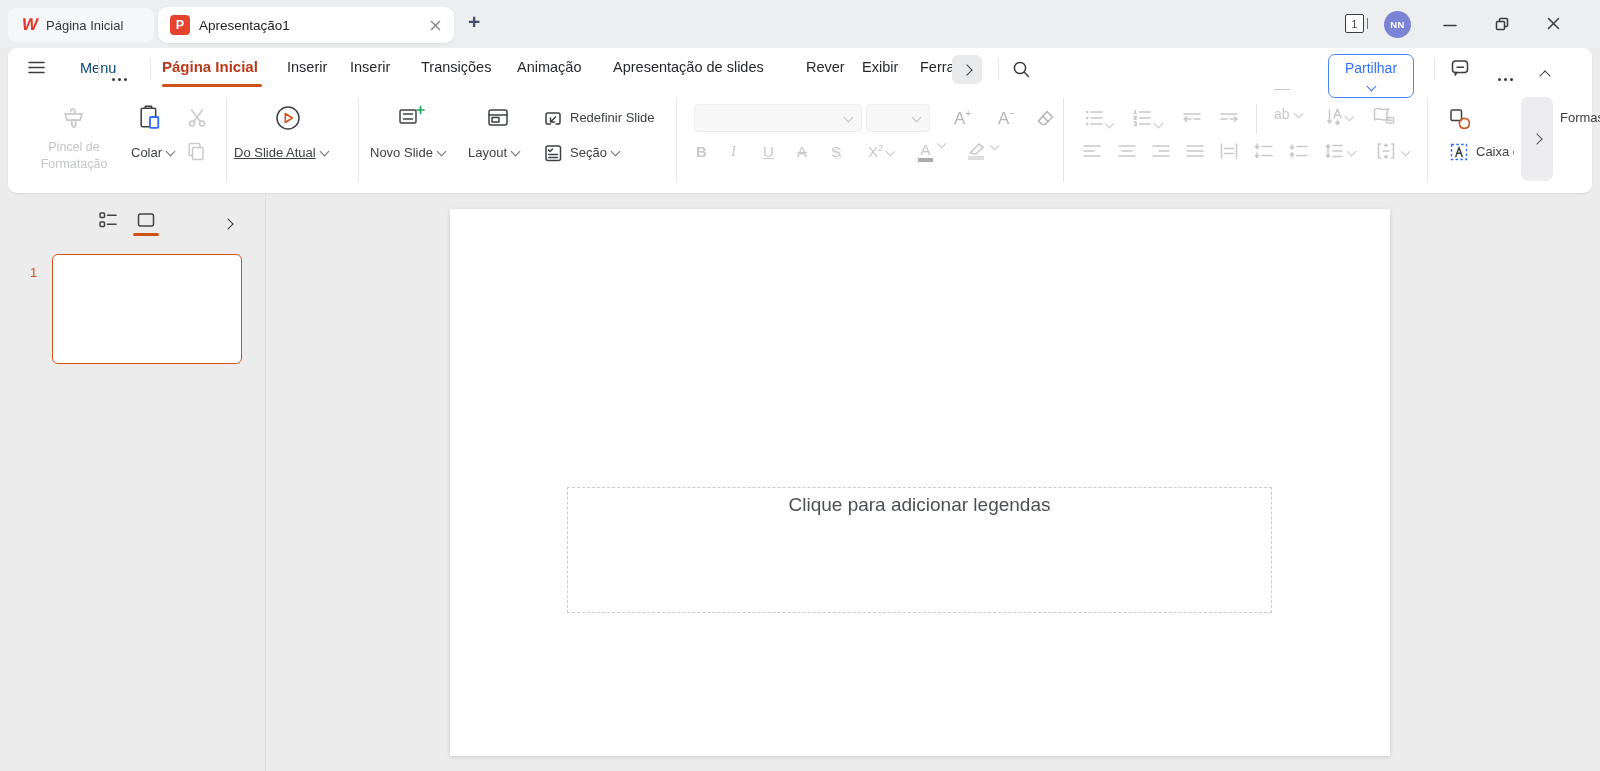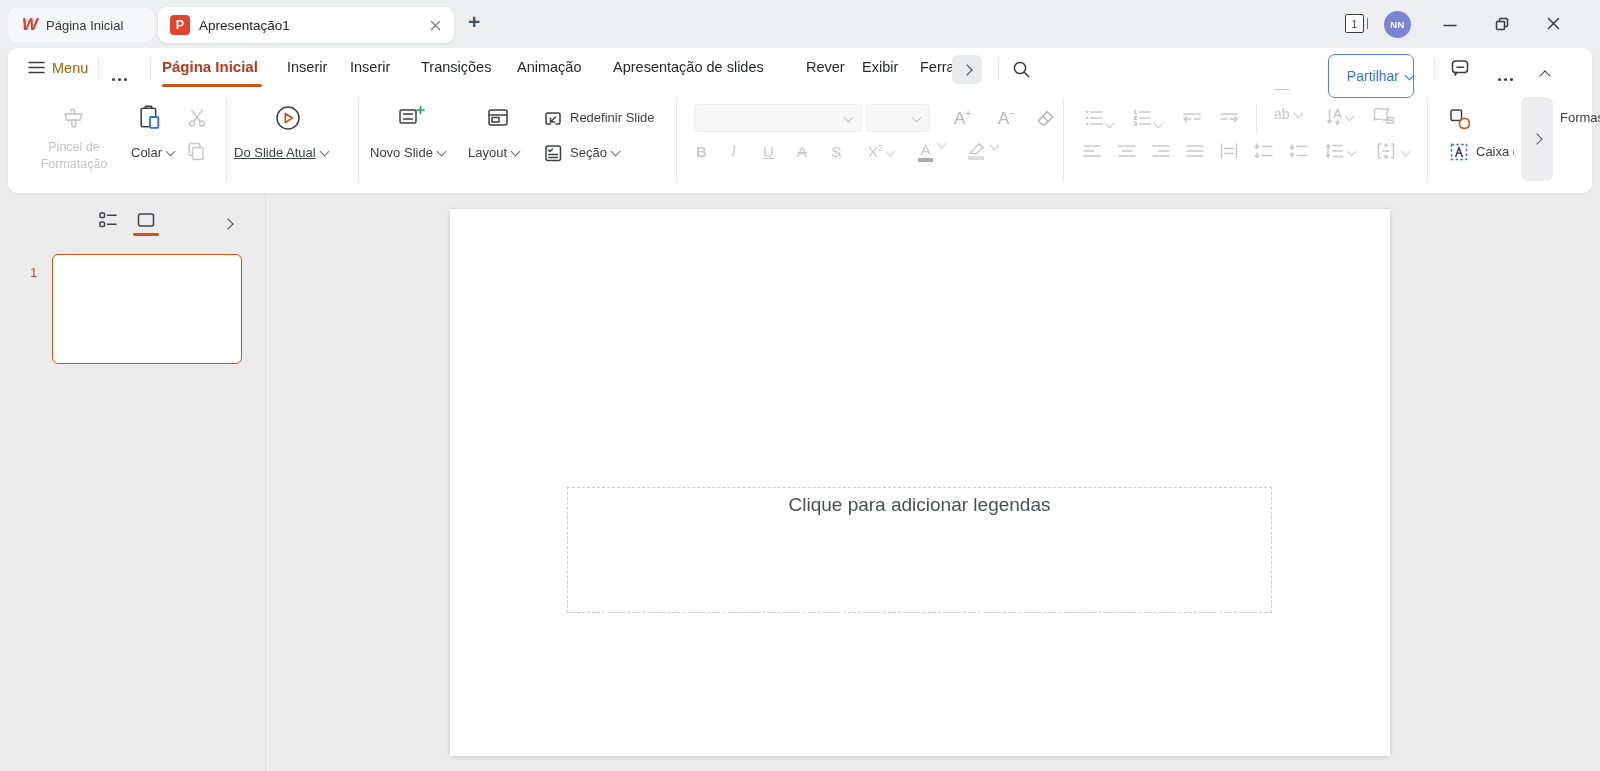--- a/index.html
+++ b/index.html
@@ -27,31 +27,31 @@
                  display:flex;align-items:center;justify-content:center;background:#fff;}
   .wincount .bar{width:0;height:11px;border-left:1.6px solid #6f7275;margin-left:3px;}
   .avatar{position:absolute;left:1384px;top:11px;width:27px;height:27px;border-radius:50%;
           background:#7b84d4;color:#fff;font-size:9.5px;font-weight:700;display:flex;
           align-items:center;justify-content:center;letter-spacing:.3px;}
   .winbtn{position:absolute;color:#3a3c3e;}
   
   .card{position:absolute;left:8px;top:48px;width:1584px;height:145px;background:#fff;
         border-radius:9px;box-shadow:0 1px 2px rgba(0,0,0,.07);}
   .vdiv{position:absolute;width:1px;background:#e4e5e7;}
-  .menu-label{font-size:14.5px;color:#a16207;}
+  .menu-label{font-size:14.5px;color:#0c4a6e;margin-left:28px;}
   .mtab{position:absolute;top:59px;font-size:14.5px;color:#26282b;white-space:nowrap;cursor:default;}
   .mtab.active{font-weight:700;color:#b93a1c;font-size:15px;top:58px;}
   .tab-underline{position:absolute;left:162px;top:84px;width:100px;height:3px;background:#cf5217;border-radius:2px;}
   .overflowbtn{position:absolute;left:952px;top:55px;width:30px;height:29px;background:#e9eaeb;
                border-radius:6px;display:flex;align-items:center;justify-content:center;color:#3f4245;}
   .dots{display:inline-block;width:3px;height:3px;border-radius:50%;background:currentColor;
         box-shadow:6px 0 0 currentColor,12px 0 0 currentColor;}
   .share{position:absolute;left:1328px;top:54px;width:86px;height:44px;border:1.5px solid #4d82f8;
-         border-radius:7px;box-sizing:border-box;display:flex;align-items:center;justify-content:flex-end;
-         gap:7px;color:#3370ff;font-size:14px;background:#fff;}
+         border-radius:7px;box-sizing:border-box;display:flex;align-items:center;justify-content:center;
+         gap:7px;color:#3370ff;font-size:14px;background:#fff;flex-direction:column;}
   .cv{display:inline-block;width:6px;height:6px;border-right:1.4px solid currentColor;
       border-bottom:1.4px solid currentColor;transform:rotate(45deg);margin-bottom:2px;}
   .cu{display:inline-block;width:7px;height:7px;border-right:1.6px solid currentColor;
       border-bottom:1.6px solid currentColor;transform:rotate(-135deg);}
   .cr{display:inline-block;width:7px;height:7px;border-right:1.6px solid currentColor;
       border-bottom:1.6px solid currentColor;transform:rotate(-45deg);}
   
   .rlabel{font-size:13px;color:#3e4144;white-space:nowrap;display:flex;align-items:center;gap:5px;}
   .rlabel .cv{color:#6d7073;}
   .dis{color:#c7c9cb;}

